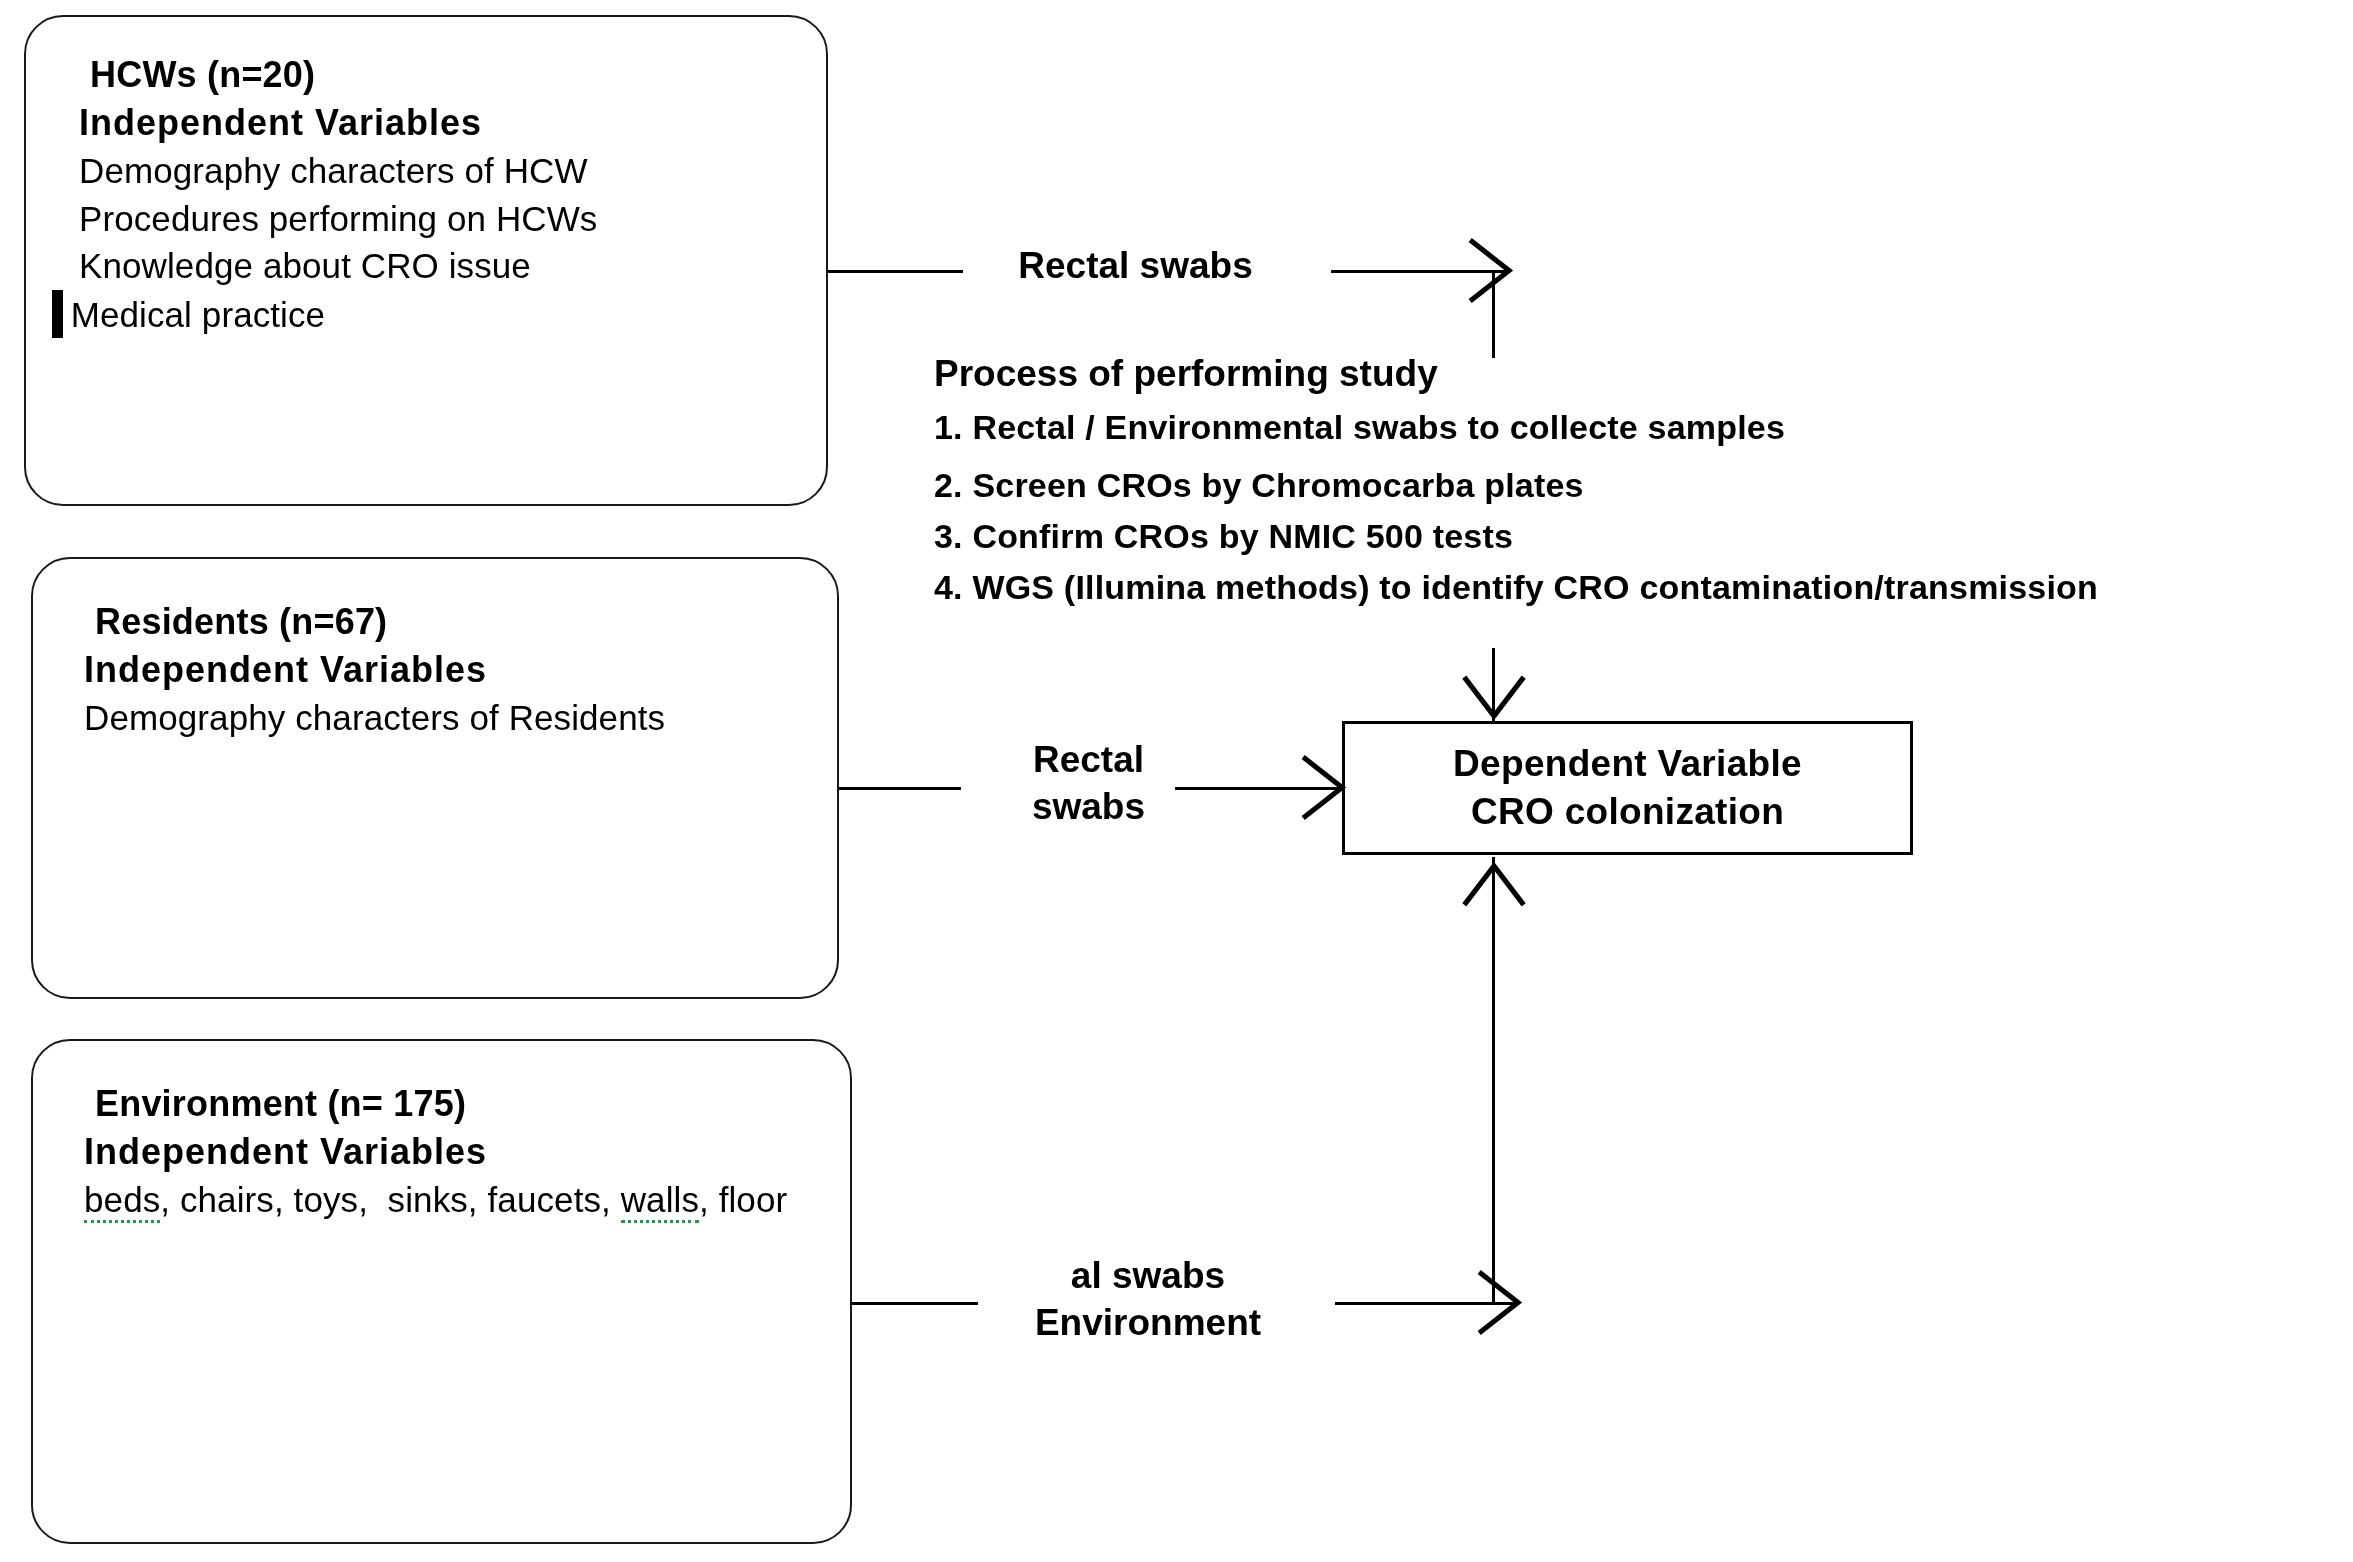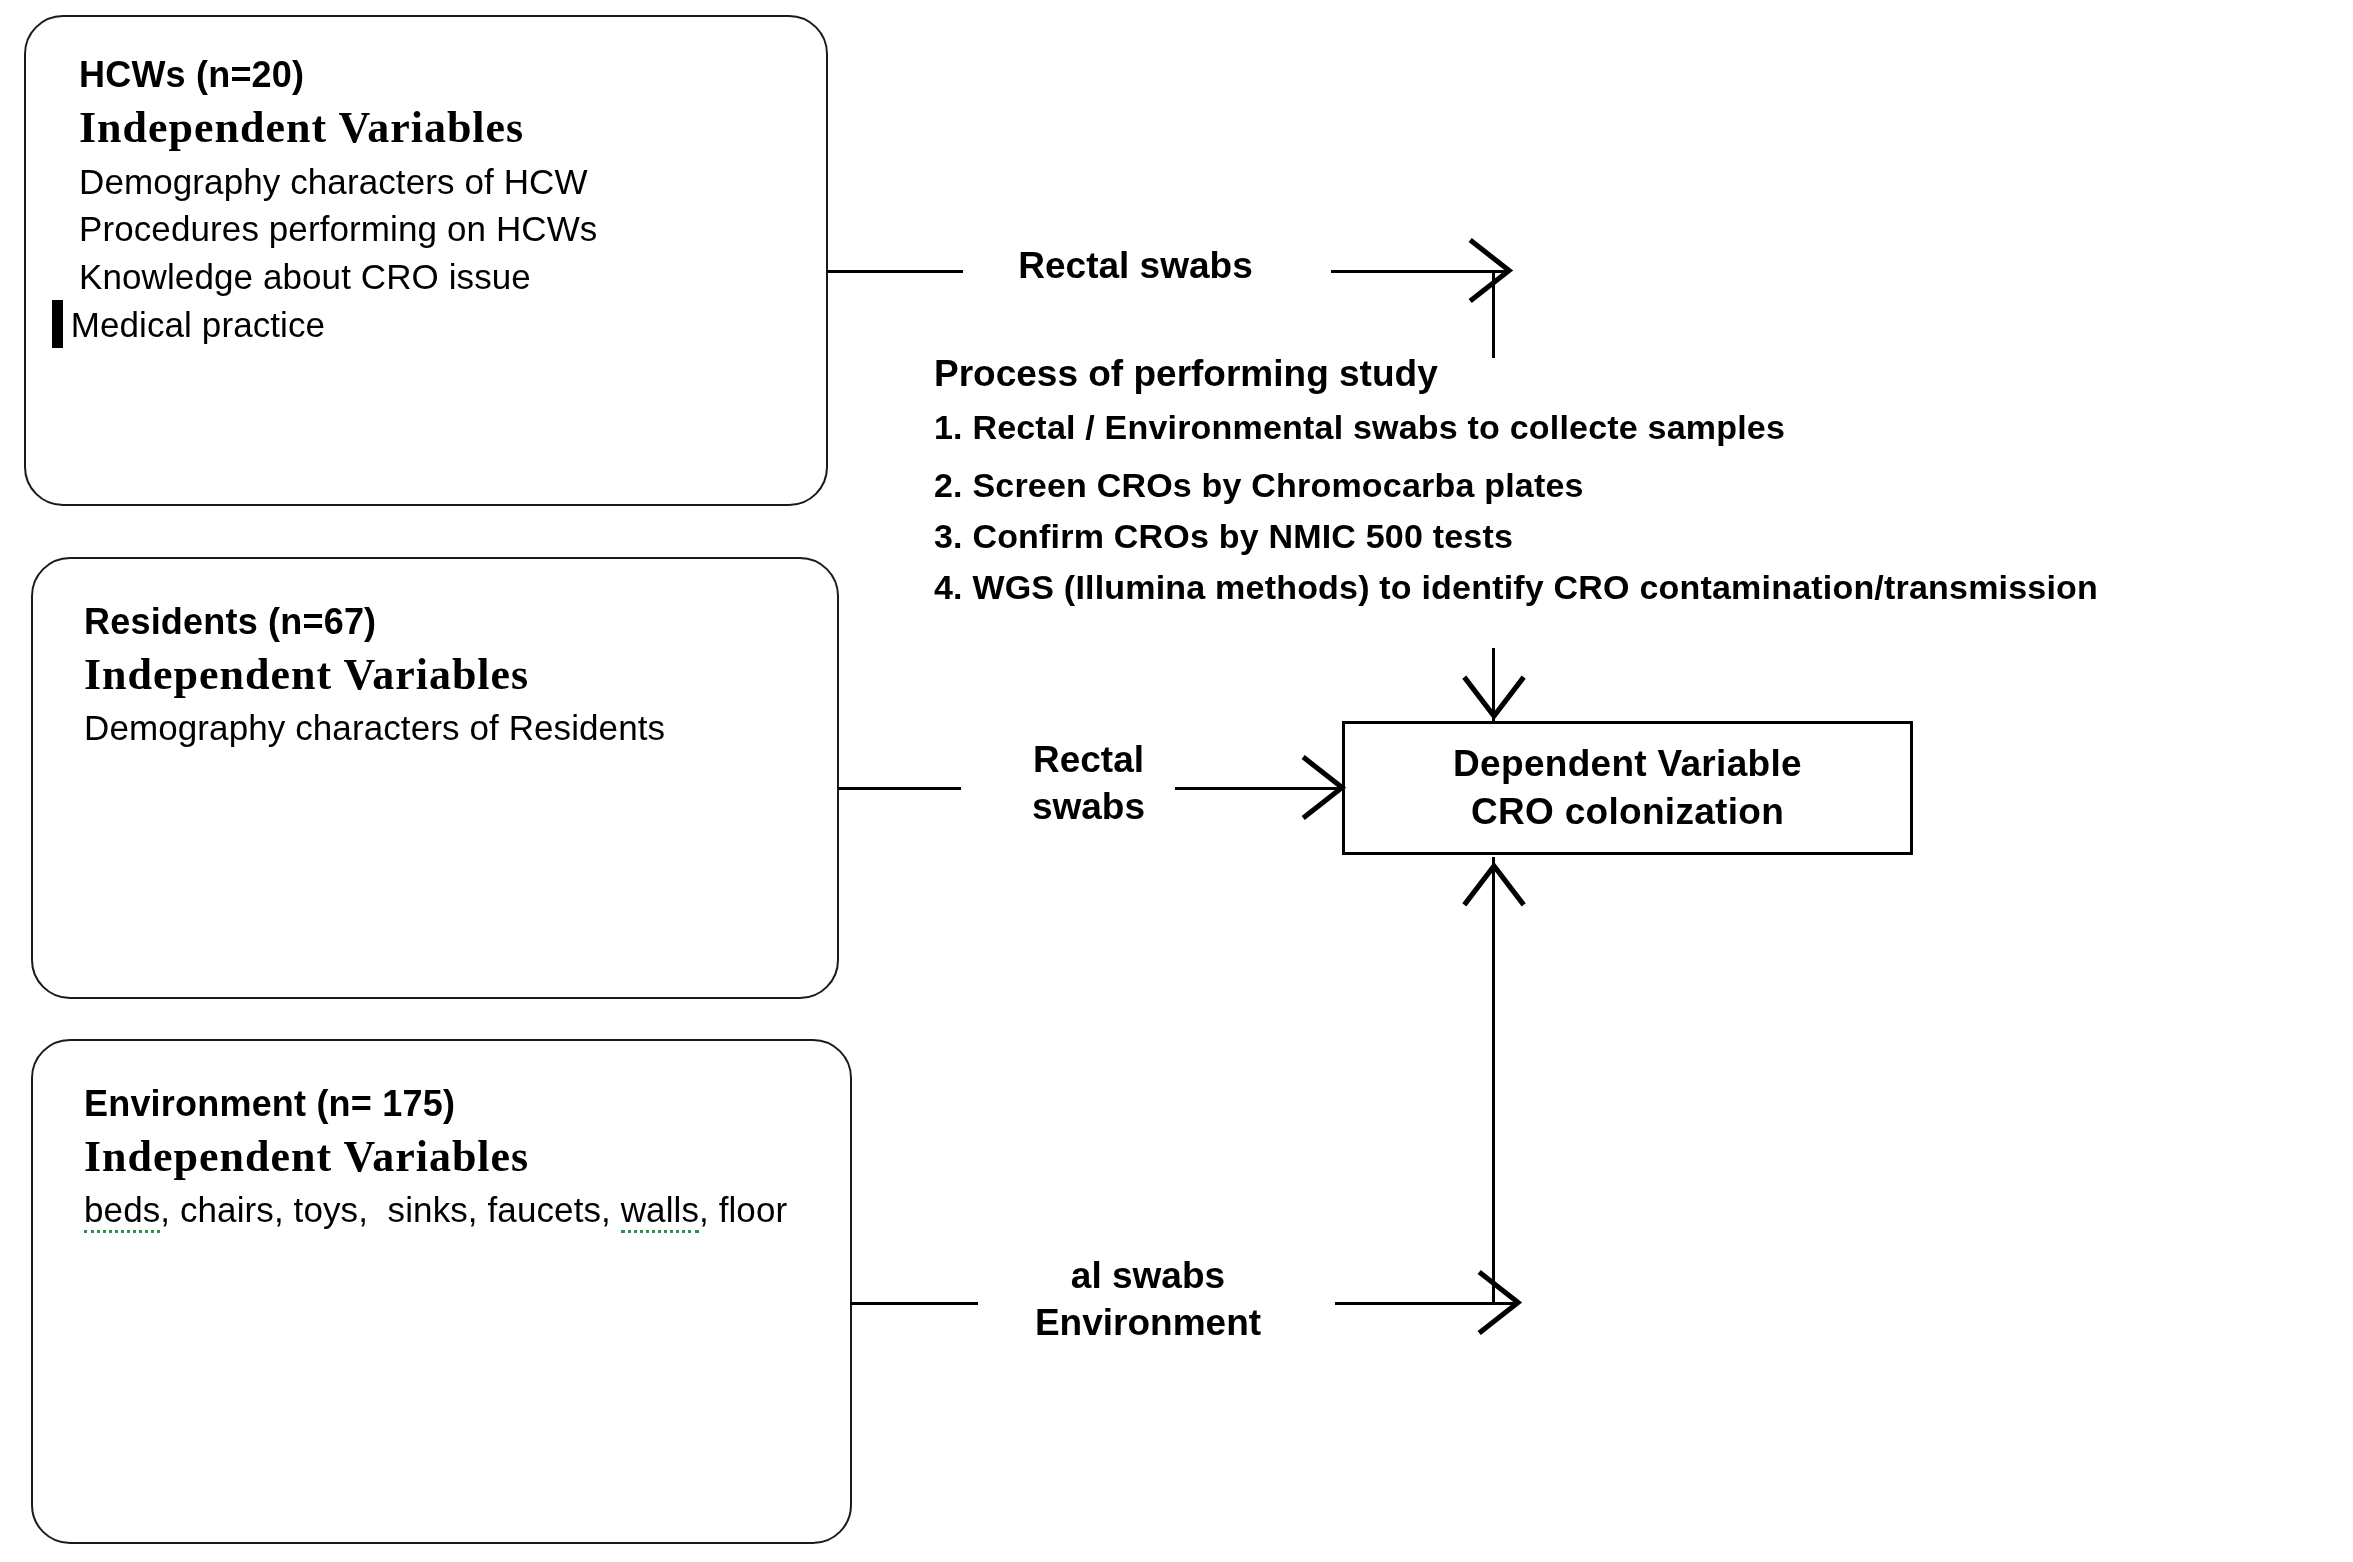--- a/index.html
+++ b/index.html
@@ -32,28 +32,28 @@
     top: 34px;
     right: 20.4px;
   }
 
   .line-head {
     font-size: 36px;
     font-weight: bold;
     line-height: 1.33;
     white-space: nowrap;
     letter-spacing: 0.2px;
+    margin-left: 11px;
   }
   .line-sub {
-    font-size: 44px;
+    font-size: 36px;
     font-weight: bold;
     line-height: 1.33;
     white-space: nowrap;
     letter-spacing: 1px;
-    font-family: Liberation Serif, serif;
   }
   .line-item {
     font-size: 35px;
     font-weight: normal;
     line-height: 1.36;
     letter-spacing: 0.1px;
   }
   .line-item.wrap { white-space: normal; }
 
   

